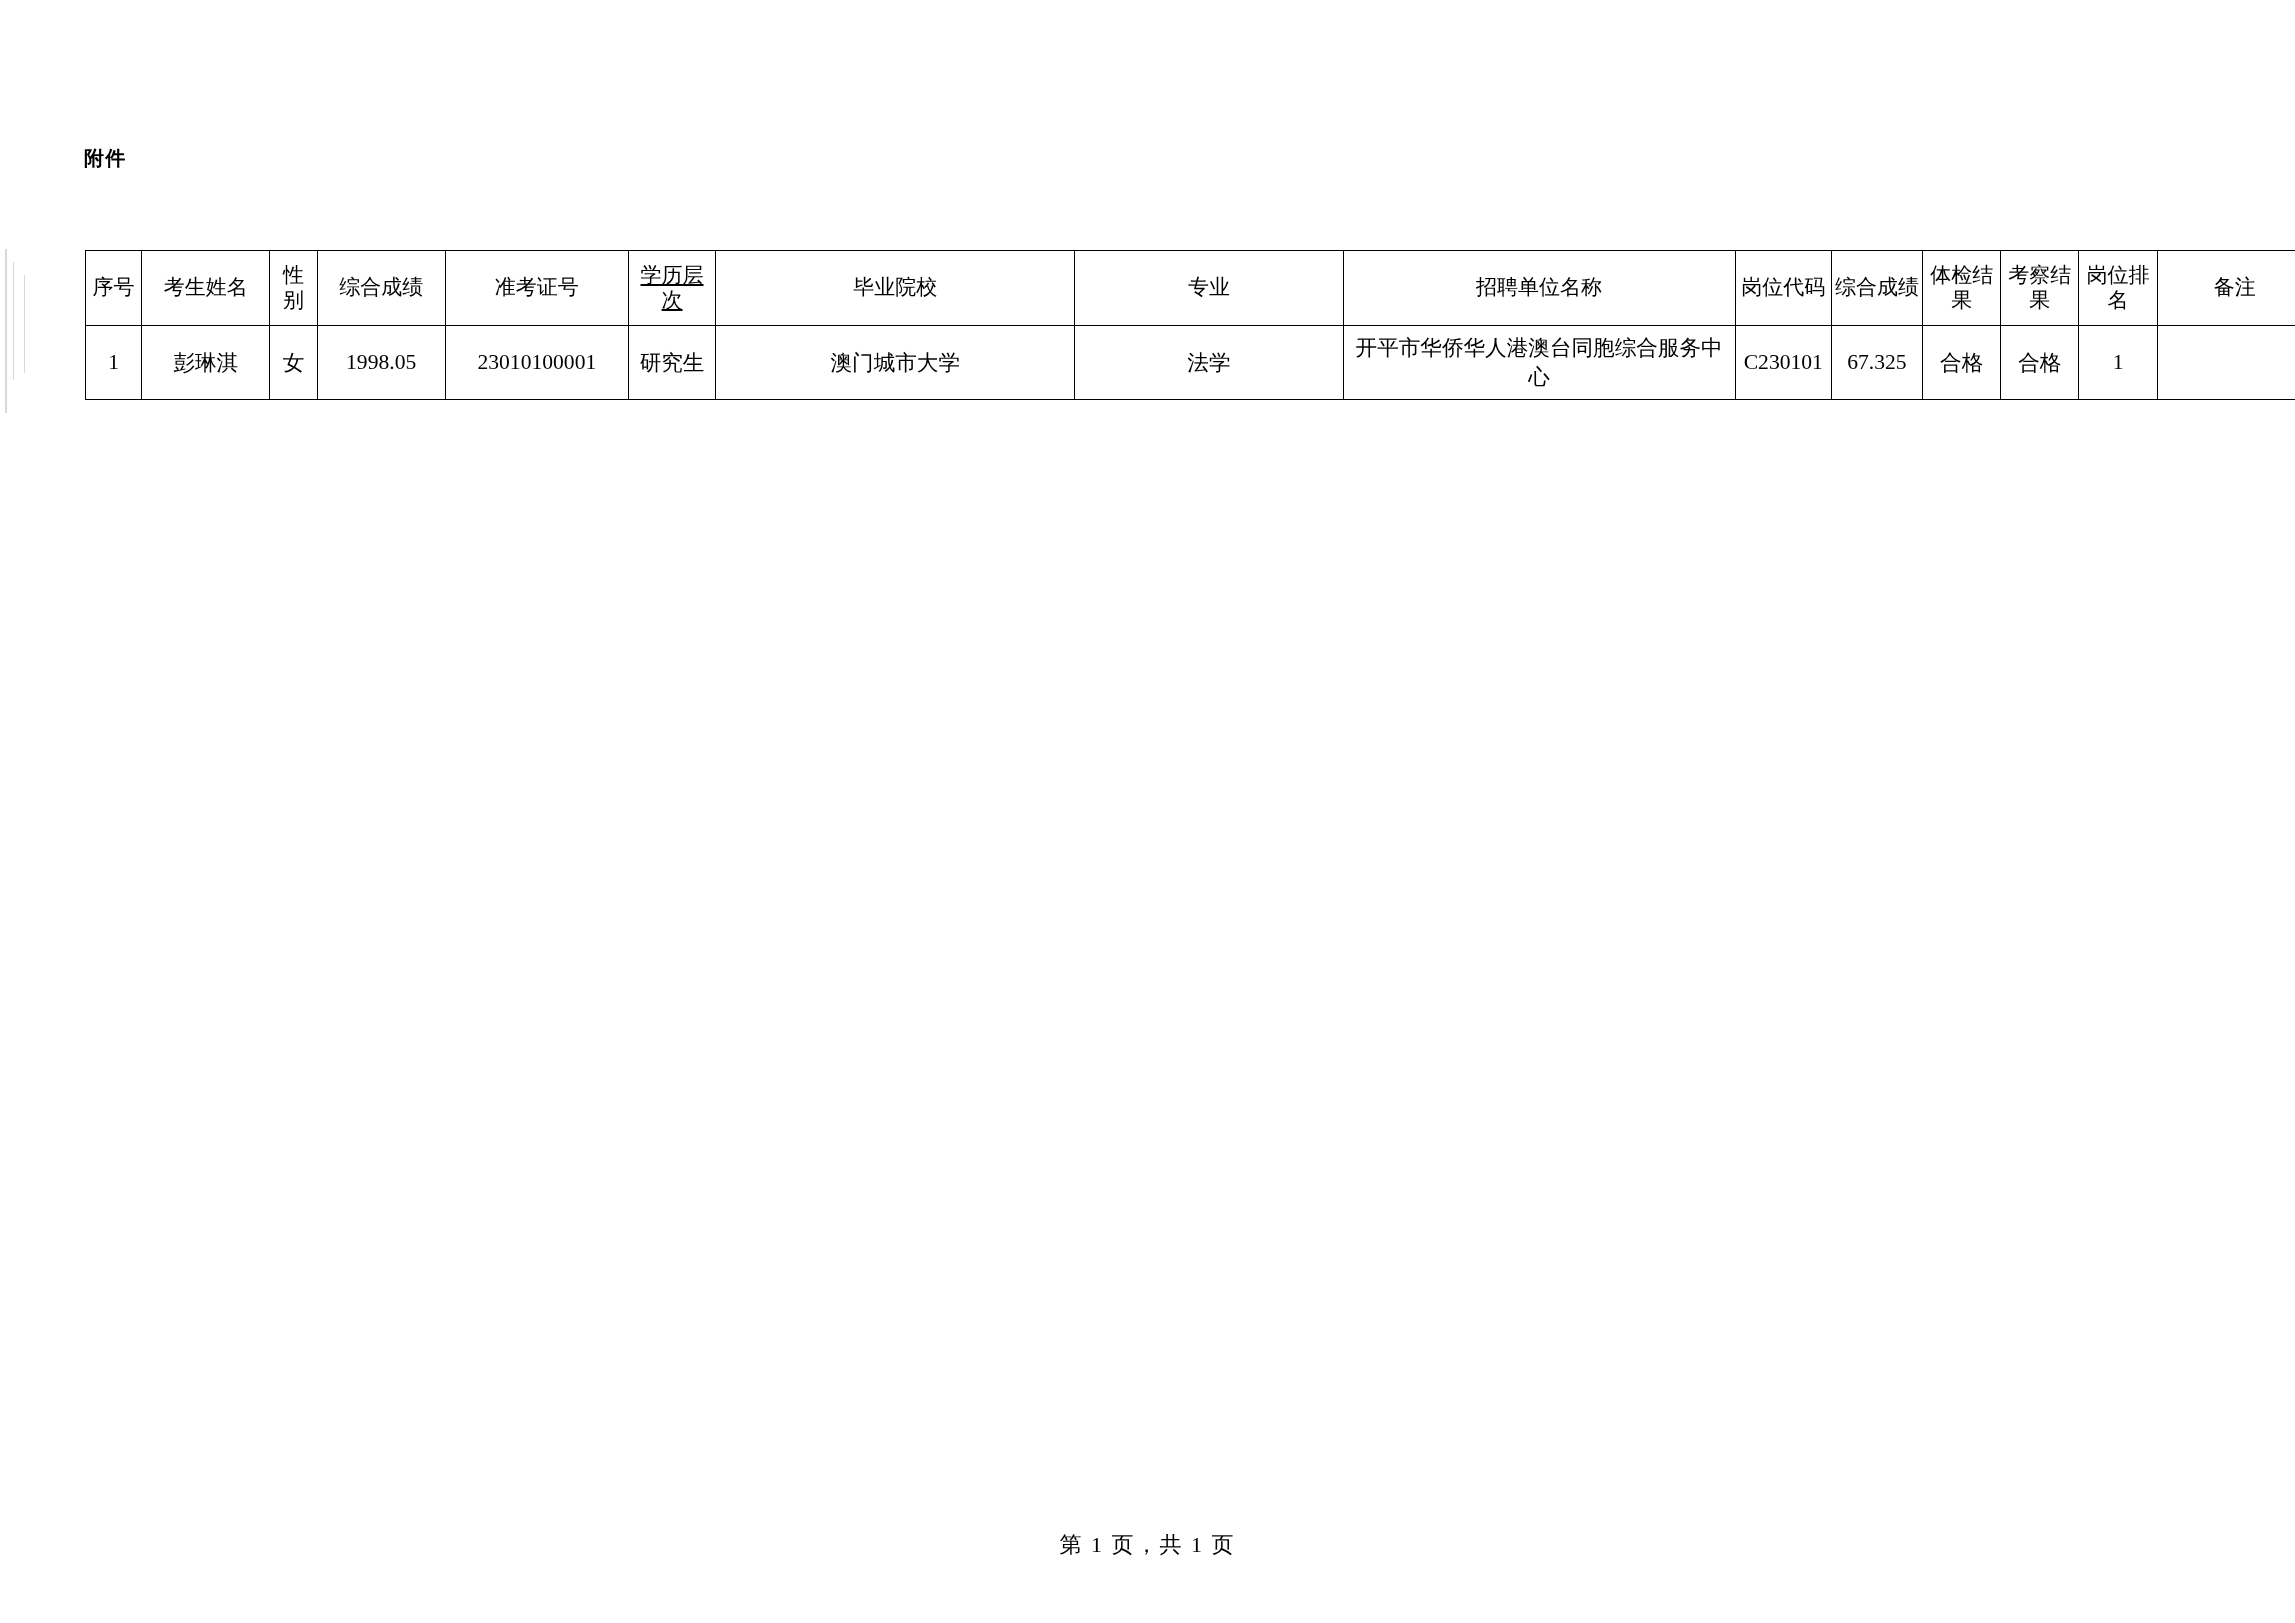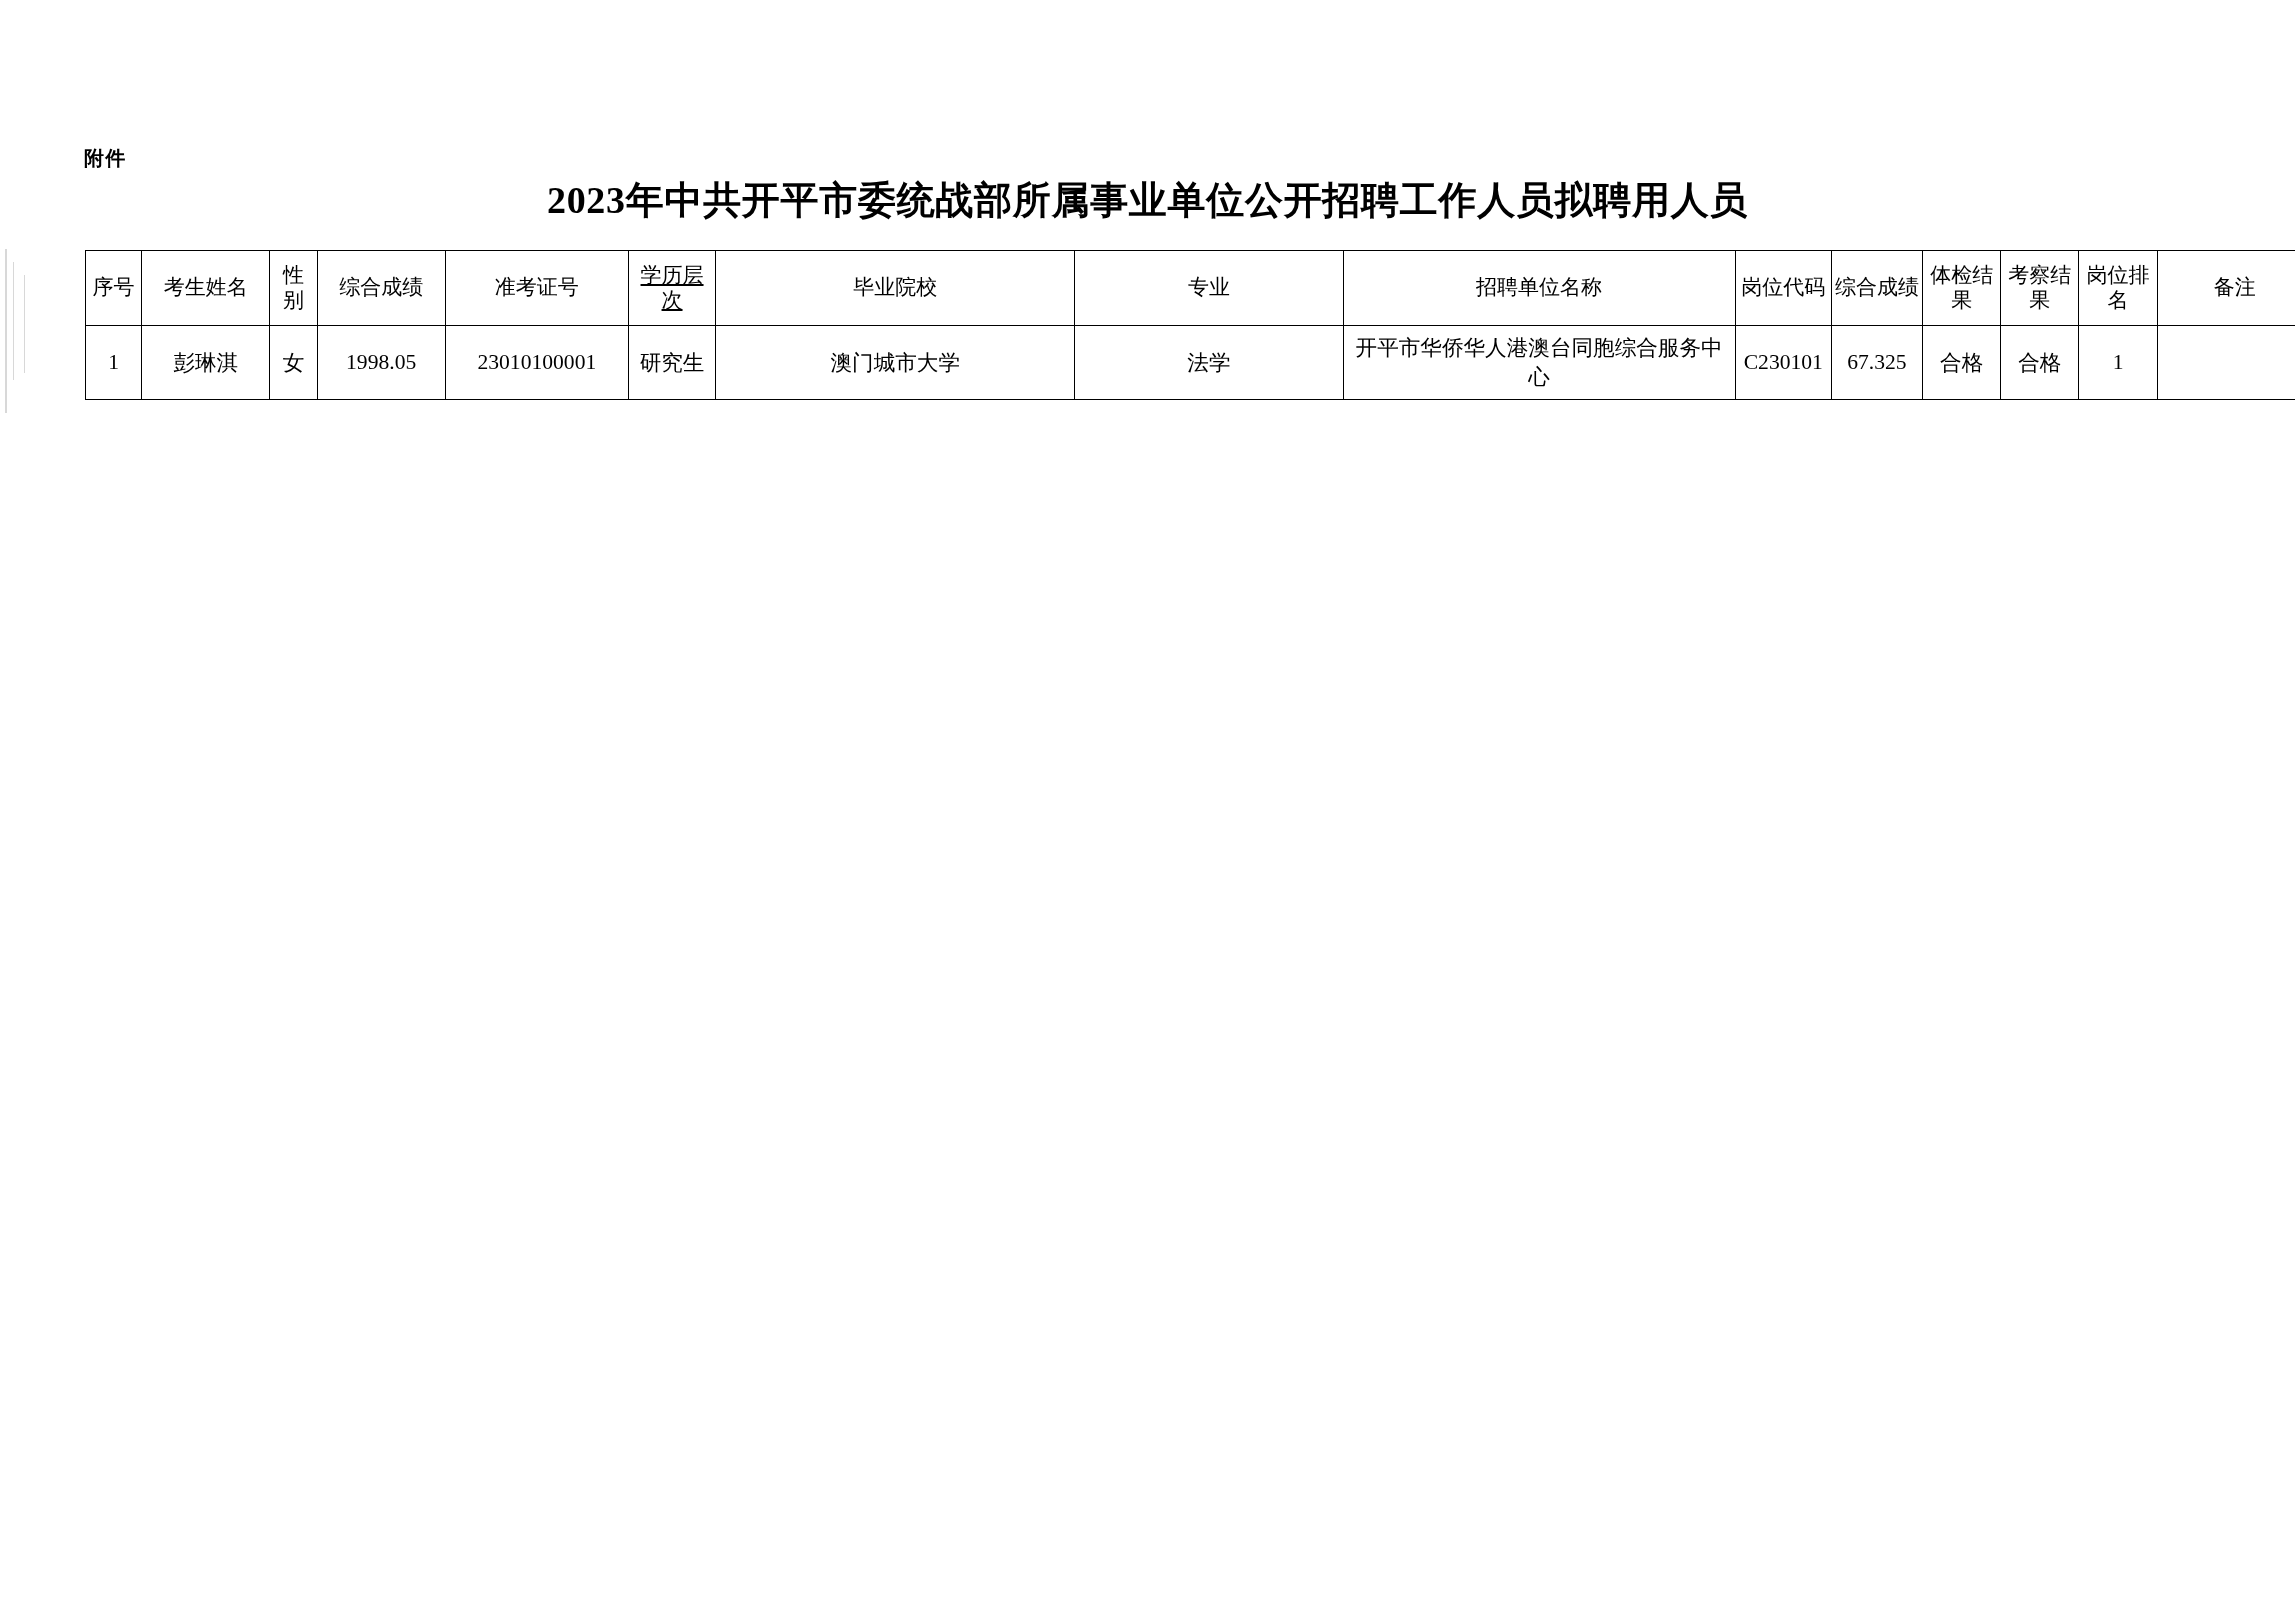--- a/index.html
+++ b/index.html
@@ -119,21 +119,20 @@
 <body>
 
 <div class="page">
 
   <div class="scan-mark m1"></div>
   <div class="scan-mark m2"></div>
   <div class="scan-mark m3"></div>
 
   <div class="attach-label">附件</div>
 
-  <div class="doc-title">2023年中共开平市委统战部所属事业单位公开招聘工作人员拟聘用人员</div>
 
   <div class="table-wrap">
     <table class="main">
       <thead>
         <tr>
           <th class="c-idx two-line">序号</th>
           <th class="c-name">考生姓名</th>
           <th class="c-gender two-line">性别</th>
           <th class="c-birth">综合成绩</th>
           <th class="c-ticket">准考证号</th>
@@ -164,15 +163,16 @@
           <td class="num cell-mid">67.325</td>
           <td class="cell-mid">合格</td>
           <td class="cell-mid">合格</td>
           <td class="num">1</td>
           <td></td>
         </tr>
       </tbody>
     </table>
   </div>
 
+  <div class="footer">第 1 页，共 1 页</div>
 
 </div>
 
 
 </body></html>

